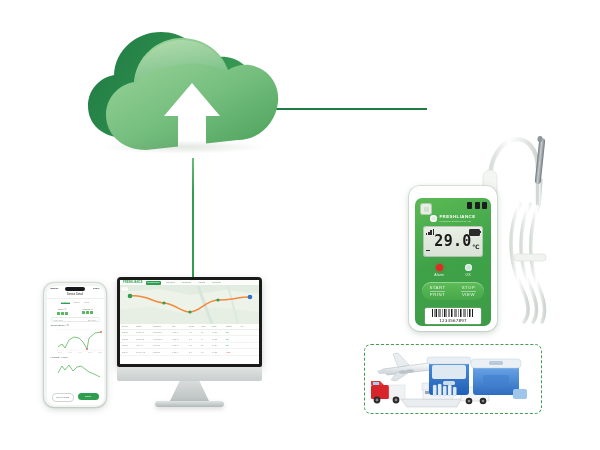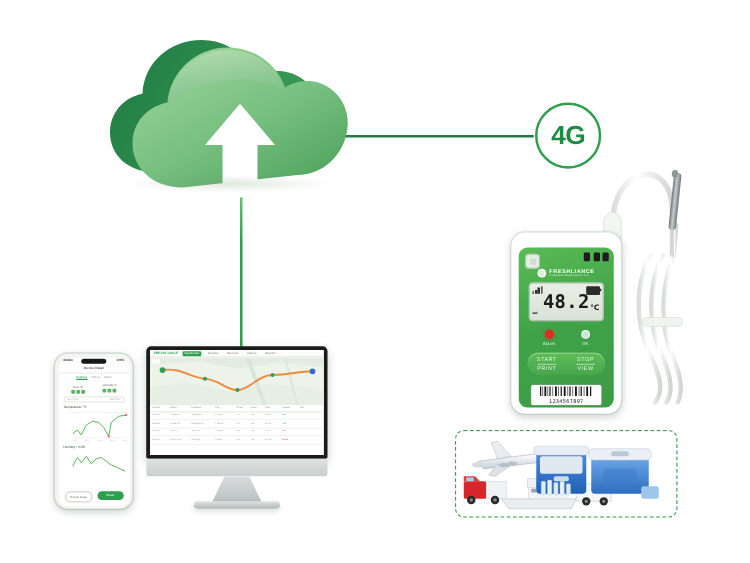--- a/index.html
+++ b/index.html
@@ -162,23 +162,20 @@
       <path d="M48 118 C24 118 10 104 10 86 C10 70 21 58 36 55 C37 30 58 12 83 12 C104 12 121 25 127 42 C133 38 141 36 148 37 C166 39 179 55 178 73 C177 95 160 111 139 111 Z" fill="url(#cgSide)" transform="translate(-10,-8)"></path>
 
       <path d="M58 122 C34 122 18 106 18 87 C18 70 30 57 46 54 C48 29 69 10 94 10 C116 10 134 24 140 42 C146 38 154 36 162 37 C180 40 192 56 190 74 C188 95 171 112 150 112 Z" fill="url(#cgMain)"></path>
 
       <path d="M46 56 C48 31 69 12 94 12 C116 12 134 26 140 44 C128 38 112 34 96 36 C74 38 56 45 46 56 Z" fill="url(#cgTop)" opacity="0.85"></path>
 
       <path d="M104 55 L132 88 L118 88 L118 130 L90 130 L90 88 L76 88 Z" fill="#ffffff"></path>
     </svg>
   </div>
 
-  <div class="badge4g">
-    <span>4G</span>
-  </div>
 
   <div class="probe">
     <svg width="72" height="222" viewBox="0 0 72 222">
       <defs>
         <linearGradient id="cabl" x1="0" y1="0" x2="1" y2="0">
           <stop offset="0" stop-color="#d7dcd8"></stop>
             <stop offset="0.4" stop-color="#ffffff"></stop>
             <stop offset="1" stop-color="#cfd5d1"></stop>
         </linearGradient>
         <linearGradient id="steel" x1="0" y1="0" x2="1" y2="0">
@@ -228,21 +225,21 @@
 
       <div class="lcd">
         <span class="sig">
             <i></i>
             <i></i>
             <i></i>
             <i></i>
           </span>
         <span class="batt"></span>
         <span class="dash"></span>
-        <span class="val">48.2</span>
+        <span class="val">29.0</span>
         <span class="unit">℃</span>
       </div>
 
       <div class="dev-ind">
         <span class="ind">
           <i class="dot alarm"></i>
           <span>Alarm</span>
         </span>
         <span class="ind">
           <i class="dot ok"></i>

